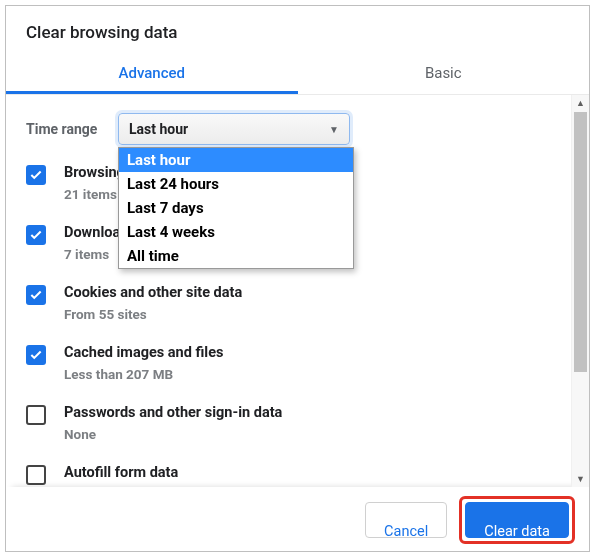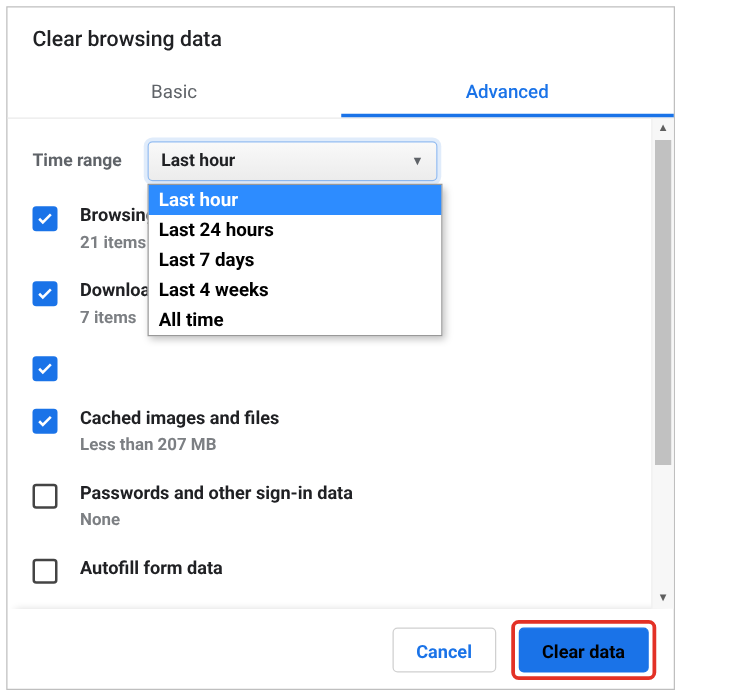--- a/index.html
+++ b/index.html
@@ -7,21 +7,21 @@
   body {
     font-family: "Segoe UI", Roboto, Arial, sans-serif;
     font-size: 14px;
     color: #3c4043;
     background: #fff;
     width: 595px;
     height: 557px;
     padding: 5px;
   }
   .dialog {
-    width: 535px;
+    width: 585px;
     height: 547px;
     border: 1px solid #bfbfbf;
     display: flex;
     flex-direction: column;
     position: relative;
     background: #fff;
   }
   .title {
     font-size: 17px;
     font-weight: 500;
@@ -167,53 +167,53 @@
     display: flex;
     align-items: center;
     justify-content: flex-end;
     padding: 0 14px;
     border-top: 1px solid transparent;
     box-shadow: 0 -6px 6px -6px rgba(0,0,0,0.15);
     gap: 12px;
   }
   .btn {
     height: 36px;
-    padding: 2px 18px;
+    padding: 12px 18px;
     border-radius: 4px;
     font-size: 14.5px;
-    font-weight: 700;
+    font-weight: 400;
     line-height: 34px;
     cursor: pointer;
   }
   .btn-cancel {
     border: 1px solid #d0d0d0;
     background: #fff;
     color: #1a73e8;
   }
   .btn-primary {
     background: #1a73e8;
-    color: #000000;
+    color: #ffffff;
     border: 1px solid #1a73e8;
   }
   .highlight-ring {
     border: 3px solid #e33126;
     border-radius: 6px;
     padding: 3px;
   }
 </style>
 </head>
 <body>
 
 <div class="dialog">
 
   <div class="title">Clear browsing data</div>
 
   <div class="tabs">
+    <div class="tab active">Advanced</div>
     <div class="tab">Basic</div>
-    <div class="tab active">Advanced</div>
   </div>
   <div class="divider"></div>
 
   <div class="content-wrap">
     <div class="content">
 
       <div class="time-row">
         <div class="time-label">Time range</div>
         <div class="select-box">
           <span>Last hour</span>
@@ -251,20 +251,24 @@
           <span class="row-sub">7 items</span>
         </div>
       </div>
 
       <div class="check-row">
         <div class="checkbox checked">
           <svg viewBox="0 0 24 24">
               <path fill="none" stroke="#fff" stroke-width="3.5" d="M4 12l5 5L20 6"></path>
             </svg>
         </div>
+        <div class="row-text">
+          <span class="row-title">Cookies and other site data</span>
+          <span class="row-sub">From 55 sites</span>
+        </div>
       </div>
 
       <div class="check-row">
         <div class="checkbox checked">
           <svg viewBox="0 0 24 24">
               <path fill="none" stroke="#fff" stroke-width="3.5" d="M4 12l5 5L20 6"></path>
             </svg>
         </div>
         <div class="row-text">
           <span class="row-title">Cached images and files</span>

